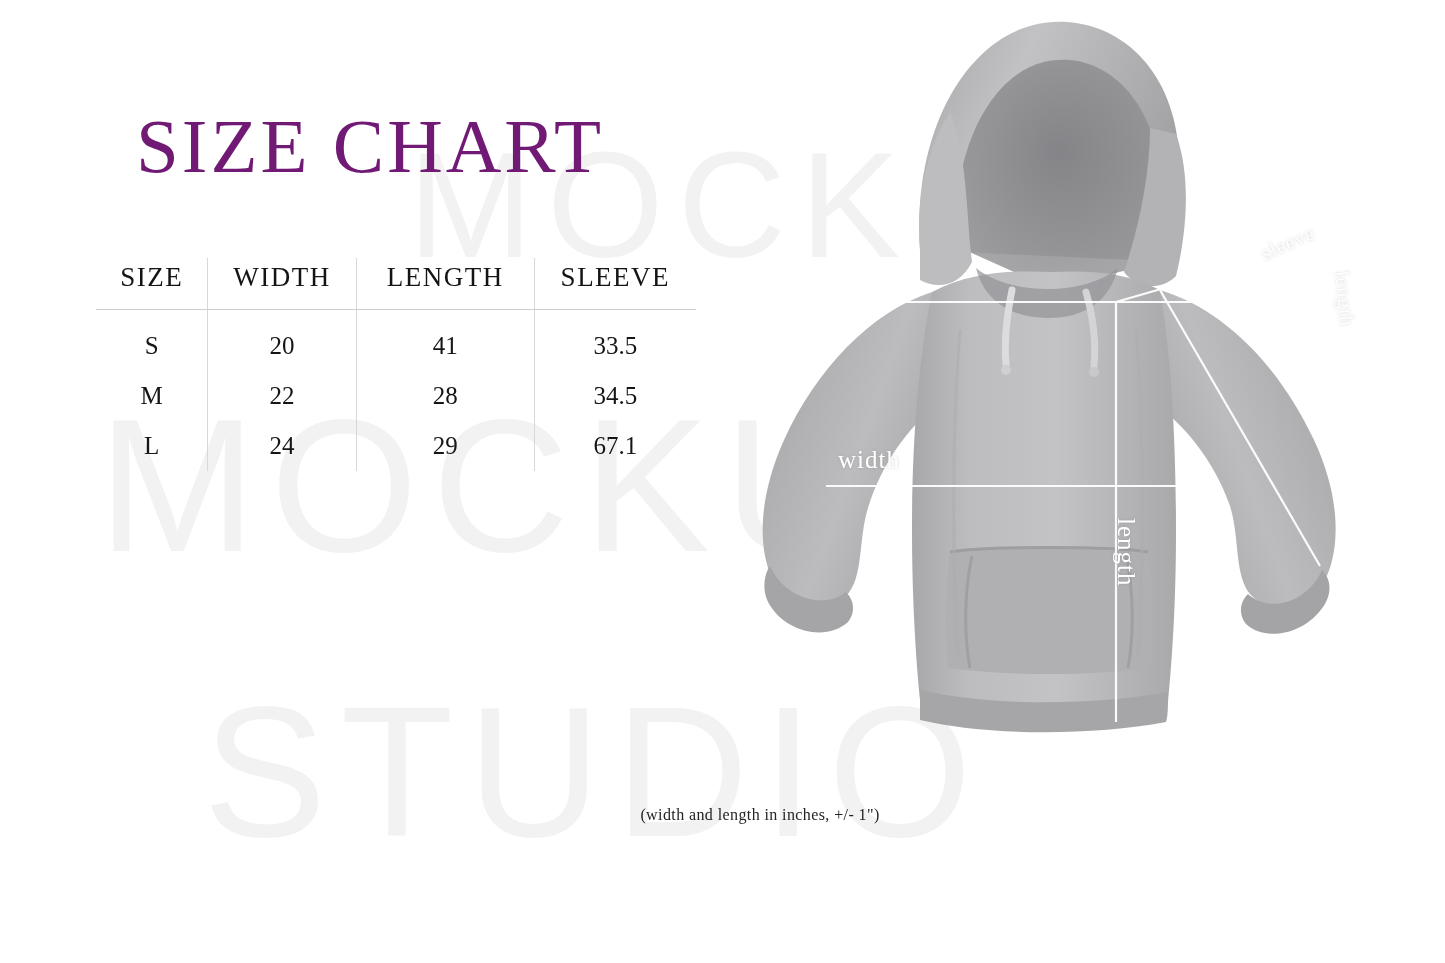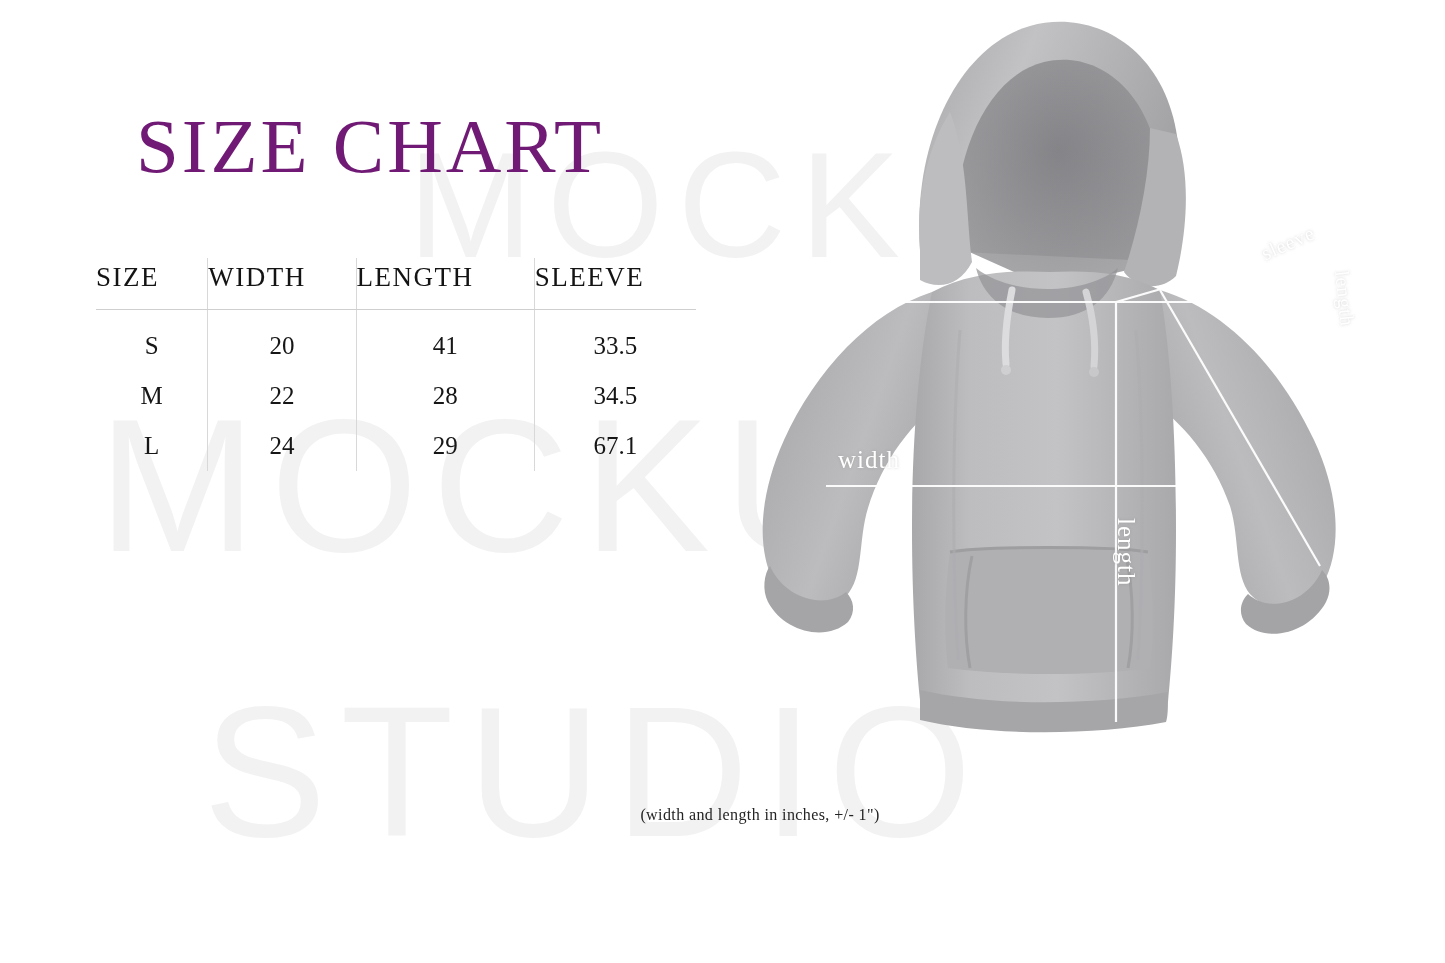--- a/index.html
+++ b/index.html
@@ -60,21 +60,21 @@
     width: 600px;
     border-collapse: collapse;
     z-index: 3;
   }
   .size-table th {
     font-weight: 400;
     font-size: 27px;
     letter-spacing: 1.5px;
     padding: 4px 0 16px 0;
     color: #141414;
-    text-align: left;
+    text-align: center;
     border-bottom: 1px solid #cfcfcf;
   }
   .size-table th.c-size   { width: 112px; }
   .size-table th.c-width  { width: 148px; }
   .size-table th.c-length { width: 178px; }
   .size-table th.c-sleeve { width: 162px; }
 
   .size-table td {
     font-size: 25px;
     text-align: center;

